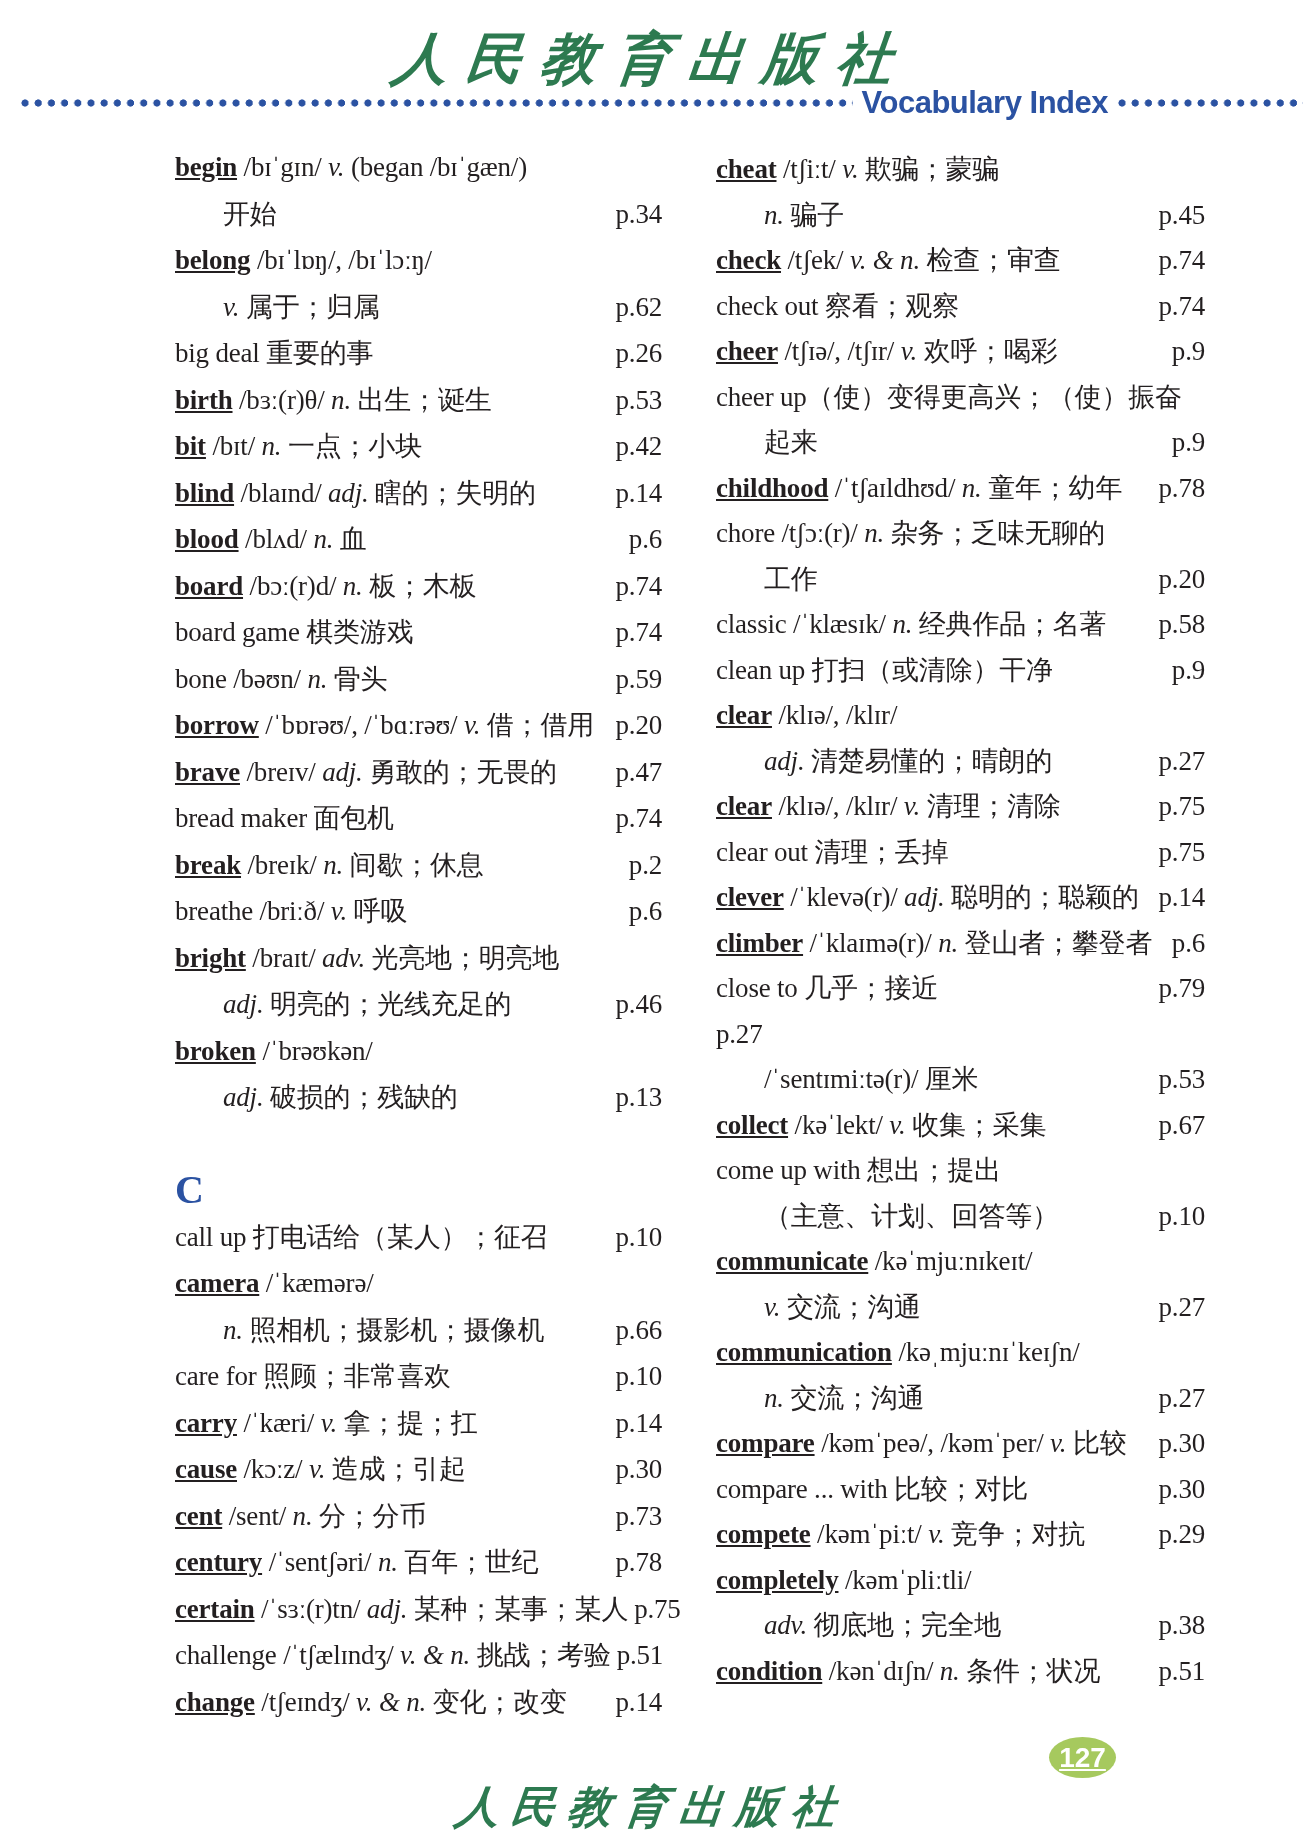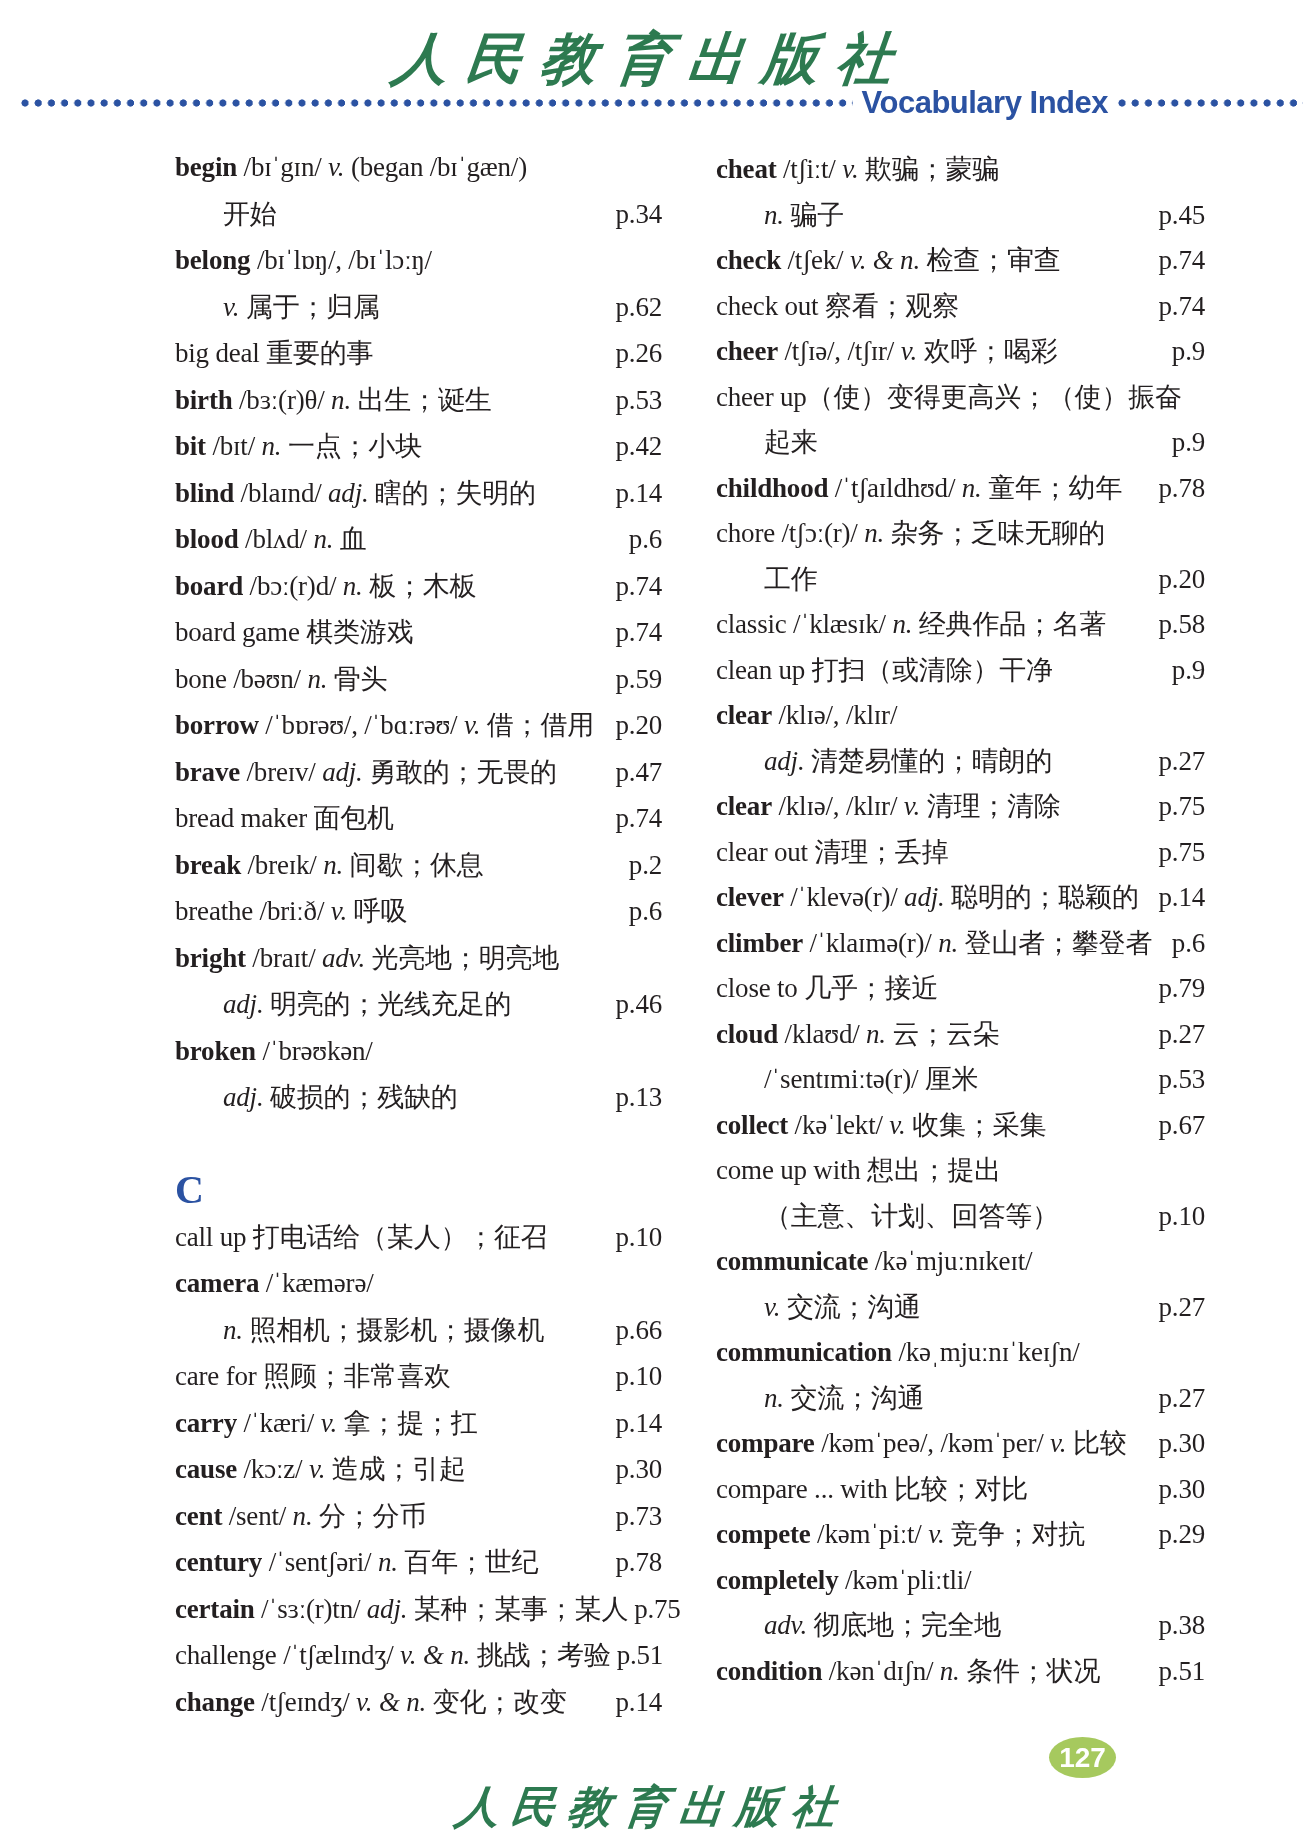--- a/index.html
+++ b/index.html
@@ -33,30 +33,30 @@
   .col-right { left:702px; width:489px; top:147px;margin-left:14px; }
   .vrow { display:flex; justify-content:space-between; align-items:baseline;
           white-space:nowrap; font-size:27px; letter-spacing:-0.2px; }
   .col-left  .vrow { height:46.5px; line-height:46.5px; }
   .col-right .vrow { height:45.5px; line-height:45.5px; }
   .vrow.indent { padding-left:48px; }
   .vrow.gap { height:46.5px; }
   .vrow.section-head { font-size:40px; font-weight:700; line-height:46.5px;
                        color:var(--accent-blue,#2b52a2); }
   .line-text { margin-right:6px; }
-  .seg-b { font-weight:700; }
+  .seg-b { font-weight:700;text-decoration:underline; }
   .seg-i { font-style:italic; }
   .page-ref { flex:0 0 auto;text-align:center; }
 
   
   .page-badge { position:absolute; left:1049px; top:1737px; width:67px; height:41px;
                 background:var(--badge-green,#a6c95e); border-radius:50%;
                 color:#ffffff; font-family:"Liberation Sans","DejaVu Sans",sans-serif;
                 font-weight:700; font-size:28px; display:flex; align-items:center;
-                justify-content:center; }
+                justify-content:center;text-decoration:underline; }
 </style>
 </head>
 <body style="color: rgb(35, 31, 32);">
 
 <div class="page">
 
   <div class="logo logo-top">人民教育出版社</div>
 
   <div class="header-band">
     <div class="dots dots-left"></div>
@@ -259,21 +259,20 @@
       </div>
       <div class="vrow">
         <span class="line-text"><span class="seg-b">climber</span><span class="seg-r"> /ˈklaɪmə(r)/ </span><span class="seg-i">n.</span><span class="seg-r"> 登山者；攀登者</span></span>
         <span class="page-ref">p.6</span>
       </div>
       <div class="vrow">
         <span class="line-text"><span class="seg-r">close to 几乎；接近</span></span>
         <span class="page-ref">p.79</span>
       </div>
       <div class="vrow">
-        <span class="line-text"><span class="seg-b">cloud</span><span class="seg-r"> /klaʊd/ </span><span class="seg-i">n.</span><span class="seg-r"> 云；云朵</span></span>
         <span class="page-ref">p.27</span>
       </div>
       <div class="vrow indent">
         <span class="line-text"><span class="seg-r">/ˈsentɪmiːtə(r)/ 厘米</span></span>
         <span class="page-ref">p.53</span>
       </div>
       <div class="vrow">
         <span class="line-text"><span class="seg-b">collect</span><span class="seg-r"> /kəˈlekt/ </span><span class="seg-i">v.</span><span class="seg-r"> 收集；采集</span></span>
         <span class="page-ref">p.67</span>
       </div>

